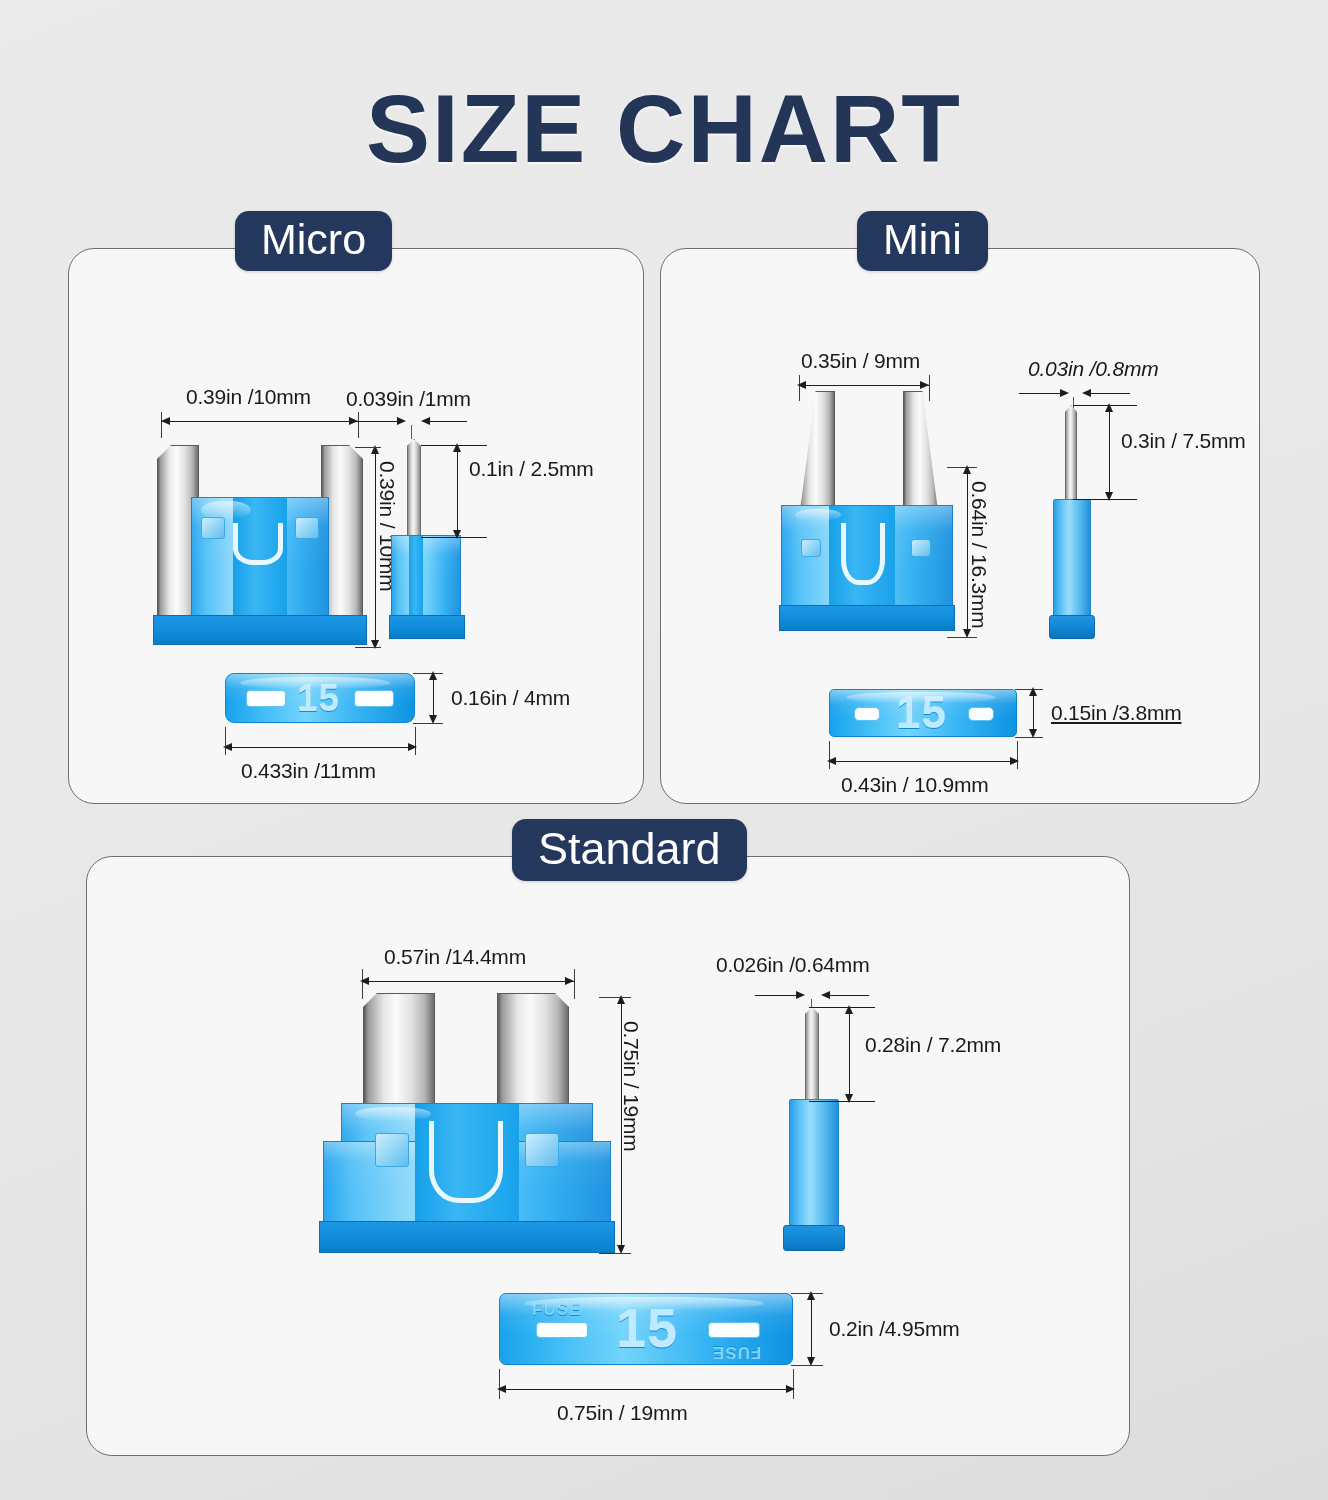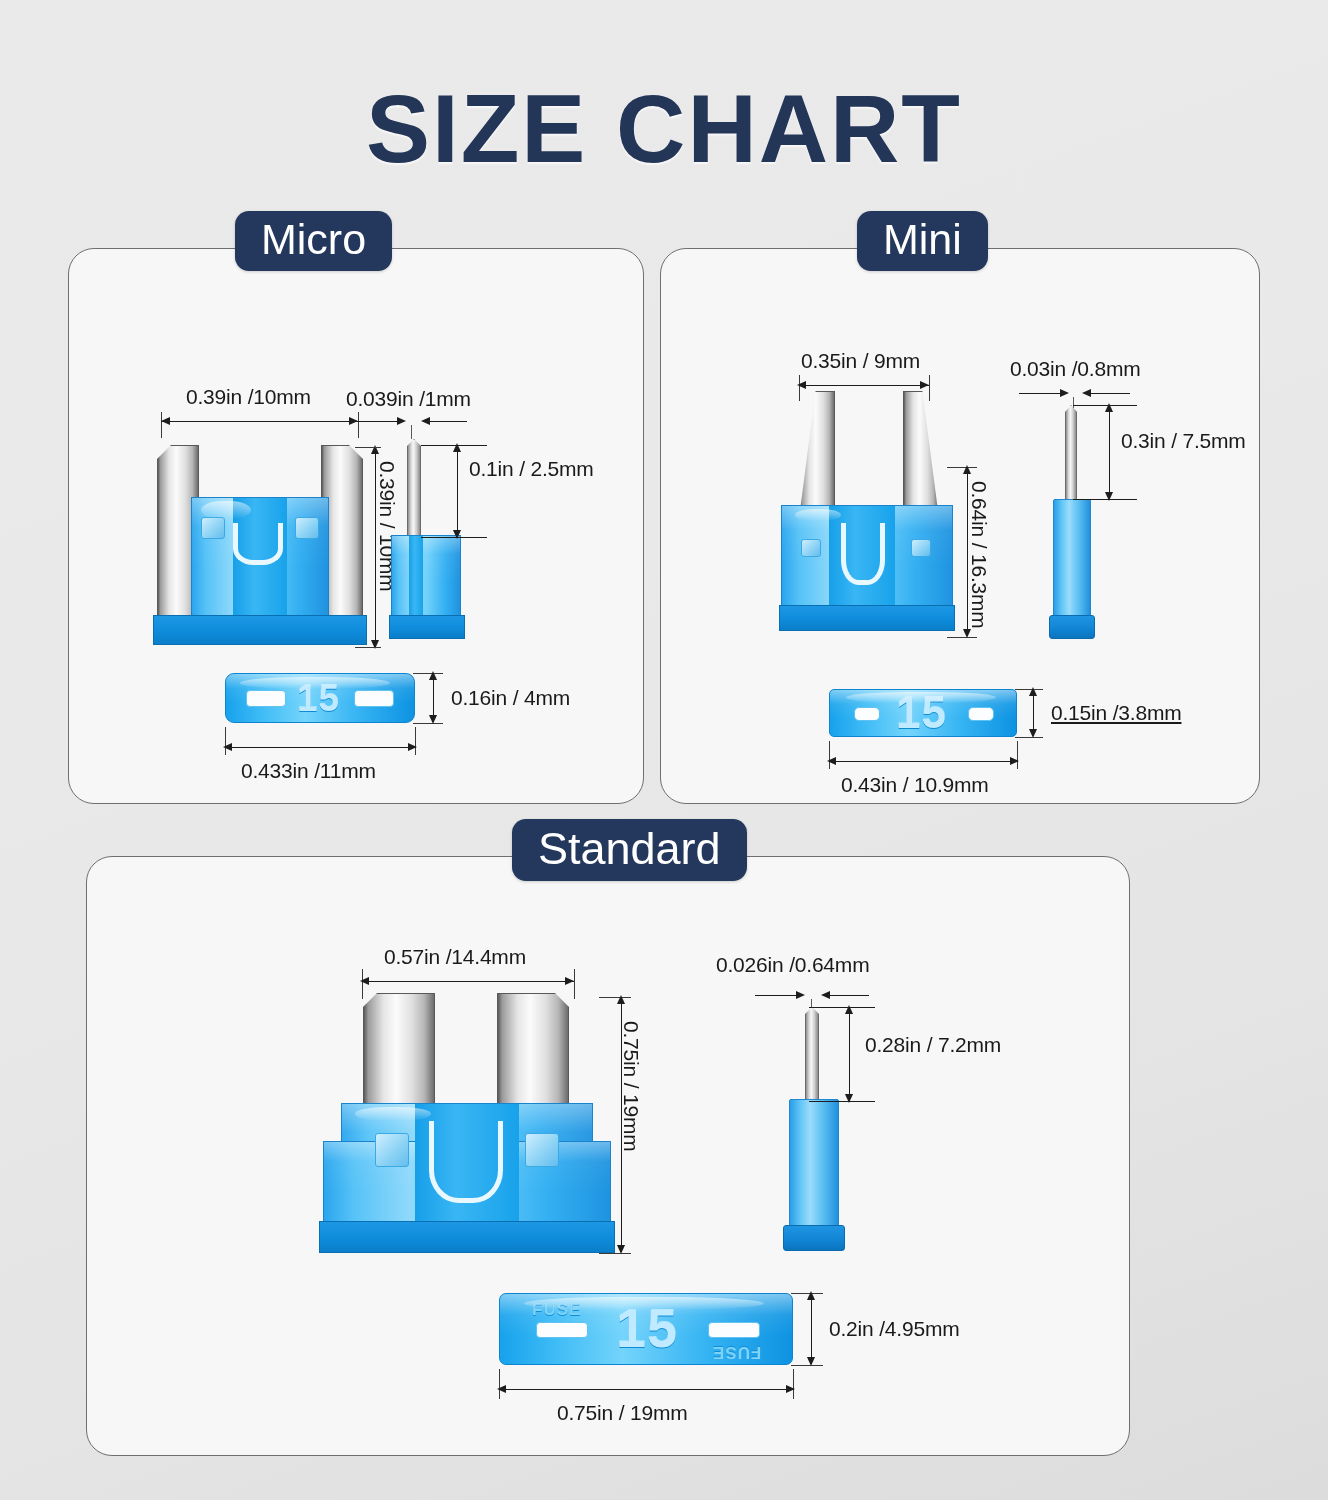--- a/index.html
+++ b/index.html
@@ -270,21 +270,21 @@
       <div class="gloss" style="left:16px; top:118px; width:46px; height:12px;"></div>
     </div>
 
     <div class="tick-h" style="left:286px; top:218px; width:30px;"></div>
     <div class="tick-h" style="left:286px; top:388px; width:30px;"></div>
     <div class="vline" style="left:306px; top:220px; height:166px;"></div>
     <div class="ar ar-u" style="left:302px; top:216px;"></div>
     <div class="ar ar-d" style="left:302px; top:380px;"></div>
     <div class="dim v" style="left:330px; top:232px;">0.64in / 16.3mm</div>
 
-    <div class="dim" style="left:349px; top:108px;">0.03in /0.8mm</div>
+    <div class="dim" style="left:367px; top:108px;font-style:italic;">0.03in /0.8mm</div>
     <div class="hline" style="left:358px; top:144px; width:44px;"></div>
     <div class="ar ar-r" style="left:399px; top:140px;"></div>
     <div class="hline" style="left:425px; top:144px; width:44px;"></div>
     <div class="ar ar-l" style="left:421px; top:140px;"></div>
     <div class="ext" style="left:412px; top:148px; width:1px; height:12px;"></div>
 
     <div class="fuse" style="left:378px; top:148px; width:90px; height:244px;">
       <div class="pin-metal tip" style="left:26px; top:8px; width:12px; height:100px;"></div>
       <div class="pin-body" style="left:14px; top:102px; width:38px; height:120px;"></div>
       <div class="pin-foot" style="left:10px; top:218px; width:46px; height:24px;"></div>

